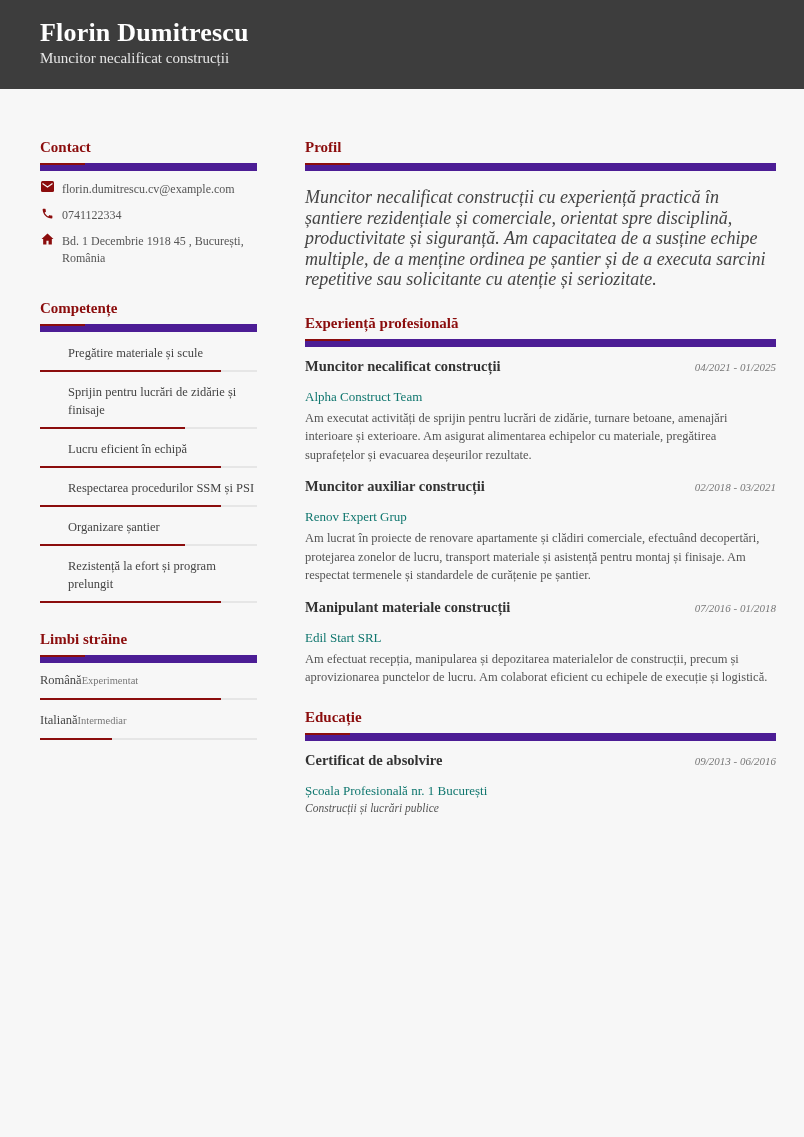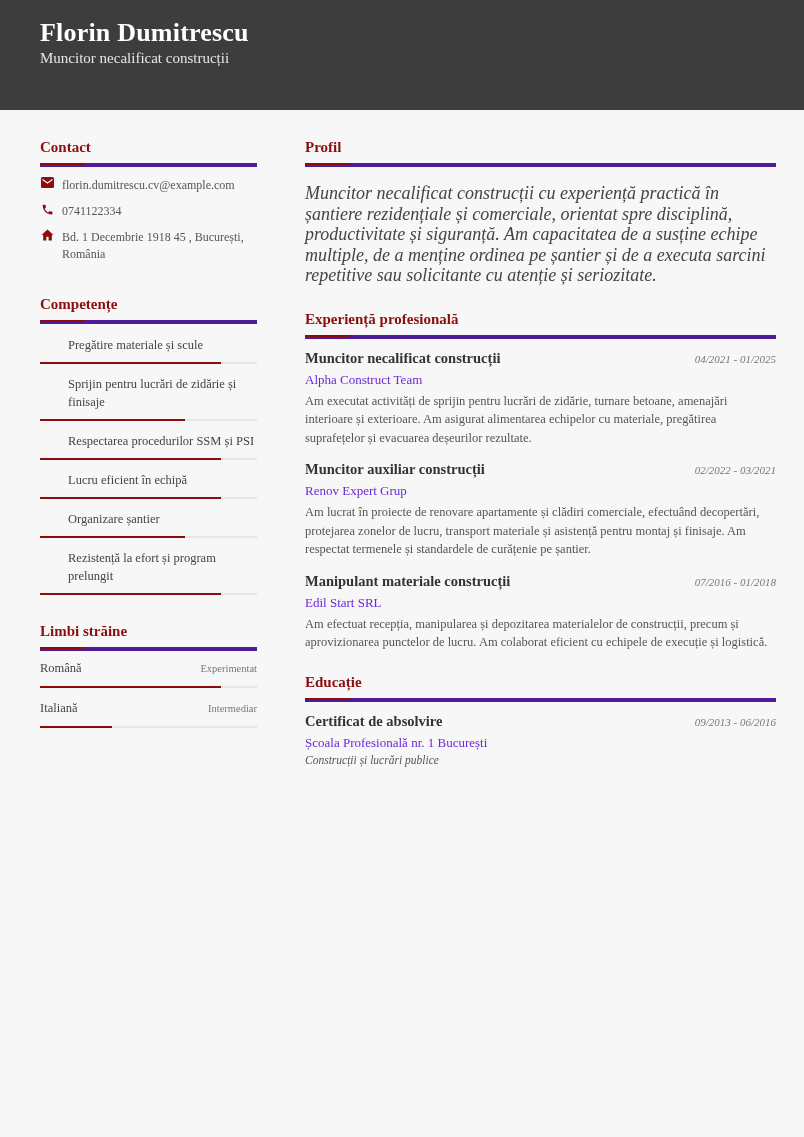--- a/index.html
+++ b/index.html
@@ -1,49 +1,49 @@
 <!DOCTYPE html>
 <html><head>
 <meta charset="utf-8">
 <style>
   * { box-sizing: border-box; margin: 0; padding: 0; }
   html, body { width: 804px; height: 1137px; background: #f7f7f7; }
   body { font-family: "DejaVu Serif", "Liberation Serif", serif; color: #444; position: relative; overflow: hidden; }
-  .header { position: absolute; left: 0; top: 0; width: 804px; height: 110px; background: #3d3d3d; }
+  .header { position: absolute; left: 0; top: 0; width: 804px; height: 89px; background: #3d3d3d; }
   .header .name { position: absolute; left: 40px; top: 18px; font-size: 26px; font-weight: bold; color: #ffffff; font-family: "Liberation Serif", serif; letter-spacing: 0.2px; }
   .header .title { position: absolute; left: 40px; top: 50px; font-size: 15px; color: #e6e6e6; font-family: "Liberation Serif", serif; }
 
   .sidebar { position: absolute; left: 40px; top: 139px; width: 217px; }
   .main { position: absolute; left: 305px; top: 139px; width: 471px; }
 
-  .sec-title { font-family: "Liberation Serif", serif; font-weight: bold; font-size: 15px; color: #8b0d0d; padding-bottom: 7px; position: relative; border-bottom: 4px solid #4c1d95; }
+  .sec-title { font-family: "Liberation Serif", serif; font-weight: bold; font-size: 15px; color: #8b0d0d; padding-bottom: 7px; position: relative; border-bottom: 8px solid #4c1d95; }
   .sec-title::after { content: ""; position: absolute; left: 0; bottom: -2px; width: 45px; height: 2px; background: #8b0d0d; }
 
   .contact-list { margin-top: 10px; }
   .contact-item { display: flex; font-size: 12px; line-height: 17px; color: #555; margin-bottom: 9px; font-family: "Liberation Serif", serif; }
   .contact-item .ic { width: 14px; flex: 0 0 14px; margin-right: 8px; display: flex; justify-content: center; }
   .contact-item .txt { word-break: break-all; }
 
   .skills { margin-top: 8px; }
   .skill { padding-top: 4px; }
   .skill .lbl { font-size: 12.5px; line-height: 18px; color: #444; font-family: "Liberation Serif", serif; margin-left: 28px; }
   .bar { position: relative; height: 2px; background: #e6e6e6; margin-top: 8px; margin-bottom: 7px; }
   .bar .fill { position: absolute; left: 0; top: 0; height: 2px; background: #8b0d0d; }
 
-  .lang { display: flex; justify-content: space-between; align-items: baseline; padding-top: 6px; }
+  .lang { display: flex; align-items: baseline; padding-top: 6px; }
   .lang .lbl { font-size: 12.5px; color: #444; font-family: "Liberation Serif", serif; }
   .lang .lvl { font-size: 10.5px; color: #777; font-family: "Liberation Serif", serif; }
 
   .profile-text { margin-top: 16px; font-style: italic; font-size: 18px; line-height: 20.5px; color: #444; font-family: "Liberation Serif", serif; }
 
   .entry { margin-top: 11px; }
   .entry-head { display: flex; justify-content: space-between; align-items: baseline; }
   .entry-title { font-size: 14.5px; font-weight: bold; color: #333; font-family: "Liberation Serif", serif; }
   .entry-date { font-size: 11px; font-style: italic; color: #777; font-family: "Liberation Serif", serif; }
-  .entry-org { font-size: 13px; color: #6d28d9; margin-top: 5px; font-family: "Liberation Serif", serif; }
+  .entry-org { font-size: 13px; color: #0f766e; margin-top: 14px; font-family: "Liberation Serif", serif; }
   .entry-desc { font-size: 12.5px; line-height: 18.5px; color: #555; margin-top: 4px; font-family: "Liberation Serif", serif; }
   .entry-field { font-size: 11.5px; font-style: italic; color: #555; margin-top: 3px; font-family: "Liberation Serif", serif; }
 </style>
 </head>
 <body>
 
 <div class="header">
   <div class="name">Florin Dumitrescu</div>
   <div class="title">Muncitor necalificat construcții</div>
 </div>
@@ -90,27 +90,27 @@
             <div class="fill" style="width:83.33%"></div>
           </div>
         </div>
         <div class="skill">
           <div class="lbl">Sprijin pentru lucrări de zidărie și finisaje</div>
           <div class="bar">
             <div class="fill" style="width:66.67%"></div>
           </div>
         </div>
         <div class="skill">
+          <div class="lbl">Lucru eficient în echipă</div>
+          <div class="bar">
+            <div class="fill" style="width:83.33%"></div>
+          </div>
+        </div>
+        <div class="skill">
           <div class="lbl">Respectarea procedurilor SSM și PSI</div>
-          <div class="bar">
-            <div class="fill" style="width:83.33%"></div>
-          </div>
-        </div>
-        <div class="skill">
-          <div class="lbl">Lucru eficient în echipă</div>
           <div class="bar">
             <div class="fill" style="width:83.33%"></div>
           </div>
         </div>
         <div class="skill">
           <div class="lbl">Organizare șantier</div>
           <div class="bar">
             <div class="fill" style="width:66.67%"></div>
           </div>
         </div>
@@ -162,21 +162,21 @@
           <div class="entry-head">
             <span class="entry-title">Muncitor necalificat construcții</span>
             <span class="entry-date">04/2021 - 01/2025</span>
           </div>
           <div class="entry-org">Alpha Construct Team</div>
           <div class="entry-desc">Am executat activități de sprijin pentru lucrări de zidărie, turnare betoane, amenajări interioare și exterioare. Am asigurat alimentarea echipelor cu materiale, pregătirea suprafețelor și evacuarea deșeurilor rezultate.</div>
         </div>
         <div class="entry" style="margin-top: 14px;">
           <div class="entry-head">
             <span class="entry-title">Muncitor auxiliar construcții</span>
-            <span class="entry-date">02/2022 - 03/2021</span>
+            <span class="entry-date">02/2018 - 03/2021</span>
           </div>
           <div class="entry-org">Renov Expert Grup</div>
           <div class="entry-desc">Am lucrat în proiecte de renovare apartamente și clădiri comerciale, efectuând decopertări, protejarea zonelor de lucru, transport materiale și asistență pentru montaj și finisaje. Am respectat termenele și standardele de curățenie pe șantier.</div>
         </div>
         <div class="entry" style="margin-top: 14px;">
           <div class="entry-head">
             <span class="entry-title">Manipulant materiale construcții</span>
             <span class="entry-date">07/2016 - 01/2018</span>
           </div>
           <div class="entry-org">Edil Start SRL</div>

